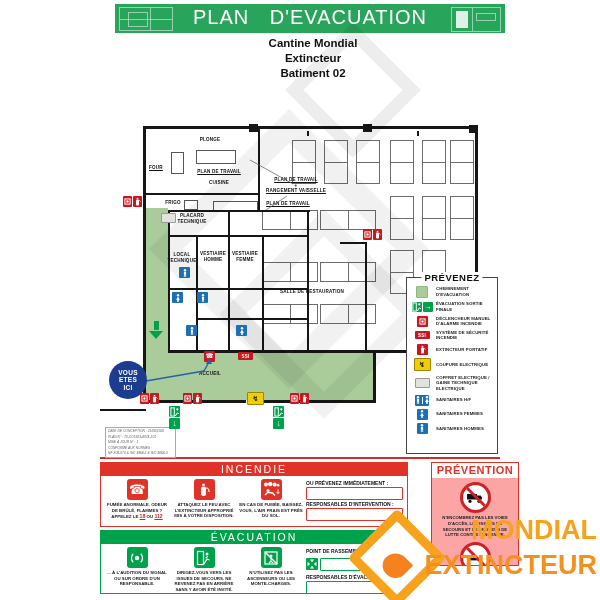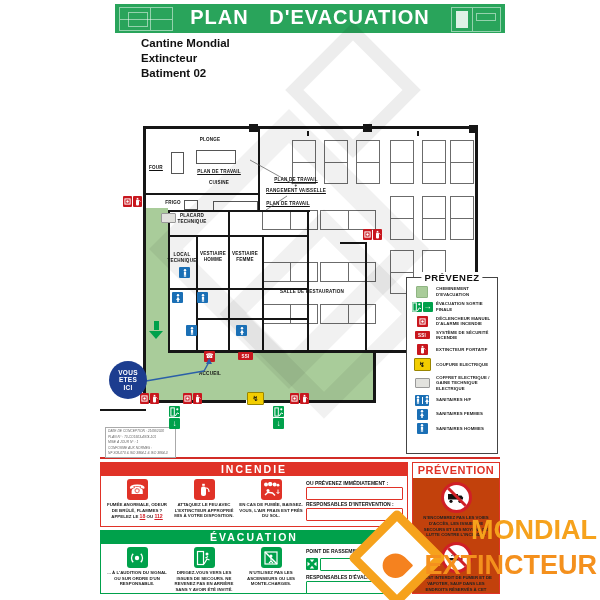--- a/index.html
+++ b/index.html
@@ -2,23 +2,23 @@
 <html><head>
 <meta charset="utf-8">
 <style>
   html,body{margin:0;padding:0;-webkit-text-size-adjust:100%}
   #page{position:relative;width:600px;height:600px;background:#fff;overflow:hidden;
         font-family:"Liberation Sans","DejaVu Sans",sans-serif;color:#111}
   .abs{position:absolute}
   
   #band{left:115px;top:4px;width:390px;height:29px;background:#29A45B;z-index:3}
   .band-title{position:absolute;left:0;right:0;top:2px;text-align:center;color:#fff;
-              font-weight:700;font-size:20px;letter-spacing:1px;word-spacing:14px;white-space:nowrap}
-  
-  #address{left:141px;top:36px;width:304px;z-index:3}
+              font-weight:400;font-size:20px;letter-spacing:1px;word-spacing:14px;white-space:nowrap}
+  
+  #address{left:161px;top:36px;width:304px;text-align:center;z-index:3}
   #address .aline{font-weight:bold;font-size:11.5px;line-height:15px;color:#111}
   
   .wall{position:absolute;background:#161616;z-index:6}
   .wall-gap{position:absolute;background:#fff;z-index:7}
   .pathg{position:absolute;z-index:2}
   .counter{position:absolute;border:1px solid #555;background:#fff;z-index:5;box-sizing:border-box}
   .tbl{position:absolute;border:1px solid #6b6b6b;background:#fff;z-index:4;box-sizing:border-box}
   .tbl.v{width:24px;height:44px}.tbl.h{width:56px;height:20px}
   .tbl.v i{position:absolute;left:0;right:0;top:50%;border-top:1px solid #6b6b6b}
   .tbl.h i{position:absolute;top:0;bottom:0;left:50%;border-left:1px solid #6b6b6b}
@@ -46,33 +46,33 @@
   .lg-title{position:absolute;top:-6px;left:50%;transform:translateX(-50%);background:#fff;padding:0 3px;
             font-size:9.5px;font-weight:bold;letter-spacing:.5px;white-space:nowrap}
   .lg-row{display:flex;align-items:center;gap:3px;margin-bottom:3.2px}
   .lg-ic{width:22px;min-width:22px;display:flex;justify-content:center;align-items:center;gap:1px}
   .lg-tx{font-size:4.3px;line-height:1.3;font-weight:600;color:#222;letter-spacing:.1px}
   
   #redline{left:100px;top:457px;width:400px;height:2px;background:#D22C26;z-index:5}
   .panel{position:absolute;background:#fff;z-index:5;box-sizing:border-box}
   #p-inc{left:100px;top:462px;width:308px;height:65px;border:1.5px solid #E03227}
   #p-eva{left:100px;top:530px;width:308px;height:64px;border:1.5px solid #00A14B}
-  .phead{color:#fff;font-weight:bold;font-size:10.5px;text-align:center;letter-spacing:2px;height:13px;line-height:13px}
+  .phead{color:#fff;font-weight:normal;font-size:10.5px;text-align:center;letter-spacing:2px;height:13px;line-height:13px}
   #p-inc .phead{background:#E03227}
   #p-eva .phead{background:#00A14B}
   .pbody{display:flex;padding:3px 4px 2px 4px;gap:3px;overflow:hidden}
   .pcol{width:64px;min-width:64px;display:flex;flex-direction:column;align-items:center;gap:2px}
   .bigicn{width:21px;height:21px;border-radius:3px;display:flex;align-items:center;justify-content:center;flex:none}
   .cap{font-size:4.4px;line-height:1.3;text-align:center;color:#222;font-weight:600}
   .cap .hot{color:#D01F26;text-decoration:underline;font-size:5.2px}
   .pright{flex:1;display:flex;flex-direction:column;gap:1px;padding-top:1px;overflow:hidden}
   .plabel{font-size:5px;font-weight:bold;color:#111}
   .slot{border:1px solid;height:11px;background:#fff;border-radius:1px}
   .slotrow{display:flex;gap:2px;align-items:center}
-  #p-prev{left:412px;top:462px;width:88px;height:132px;background:#c2410c;border:1.5px solid #E03227;
+  #p-prev{left:431px;top:462px;width:88px;height:104px;background:#fca5a5;border:1.5px solid #E03227;
           z-index:5;box-sizing:border-box;overflow:hidden}
   .prevhead{background:#fff;color:#E03227;font-weight:800;font-size:11px;text-align:center;
             padding:1px 0 2px 0;letter-spacing:.5px}
   .previtem{display:flex;flex-direction:column;align-items:center;gap:2px;margin-top:4px}
   .prevtext{font-size:4.3px;line-height:1.35;font-weight:600;text-align:center;color:#222;padding:0 5px}
   .prohib{position:relative;width:25px;height:25px;border:3px solid #D01F26;border-radius:50%;background:#fff;
           display:flex;align-items:center;justify-content:center;overflow:hidden}
   .prohib:after{content:"";position:absolute;left:-3px;top:9.5px;width:31px;height:3px;background:#D01F26;transform:rotate(45deg)}
   
   #brand{left:350px;top:503px;width:250px;height:97px;z-index:60}

